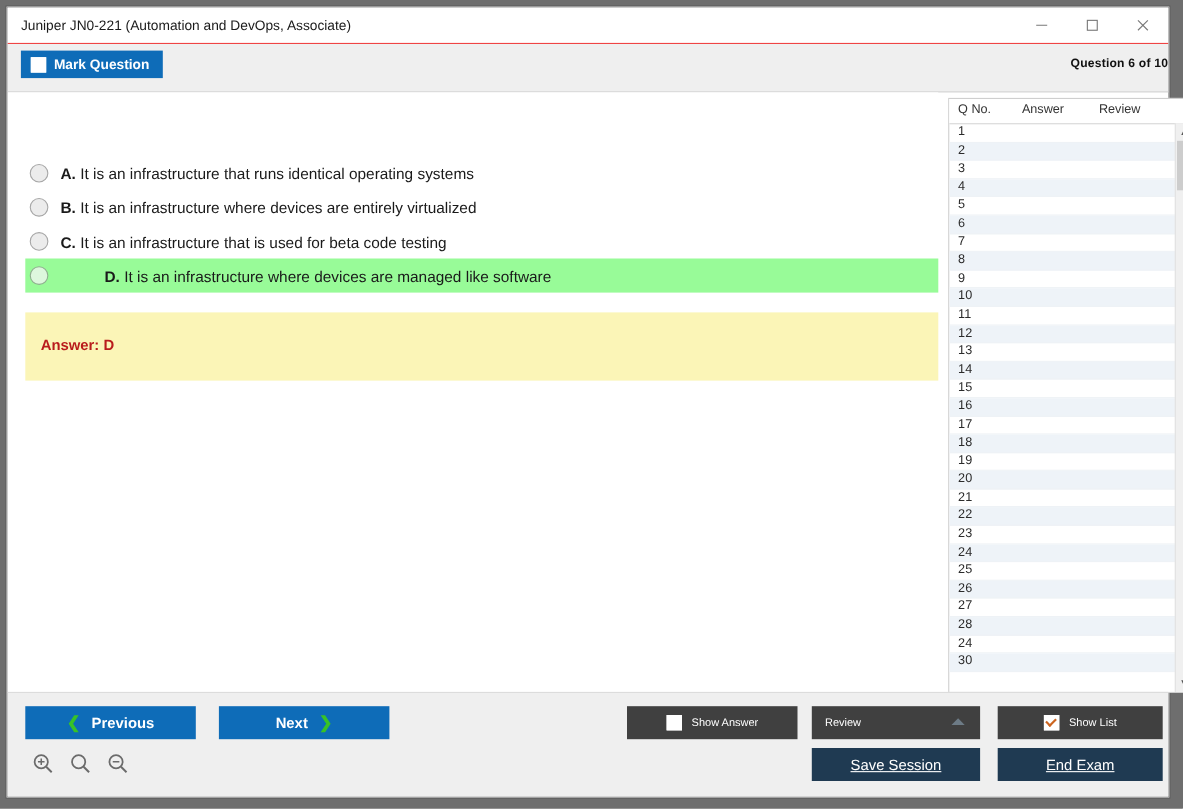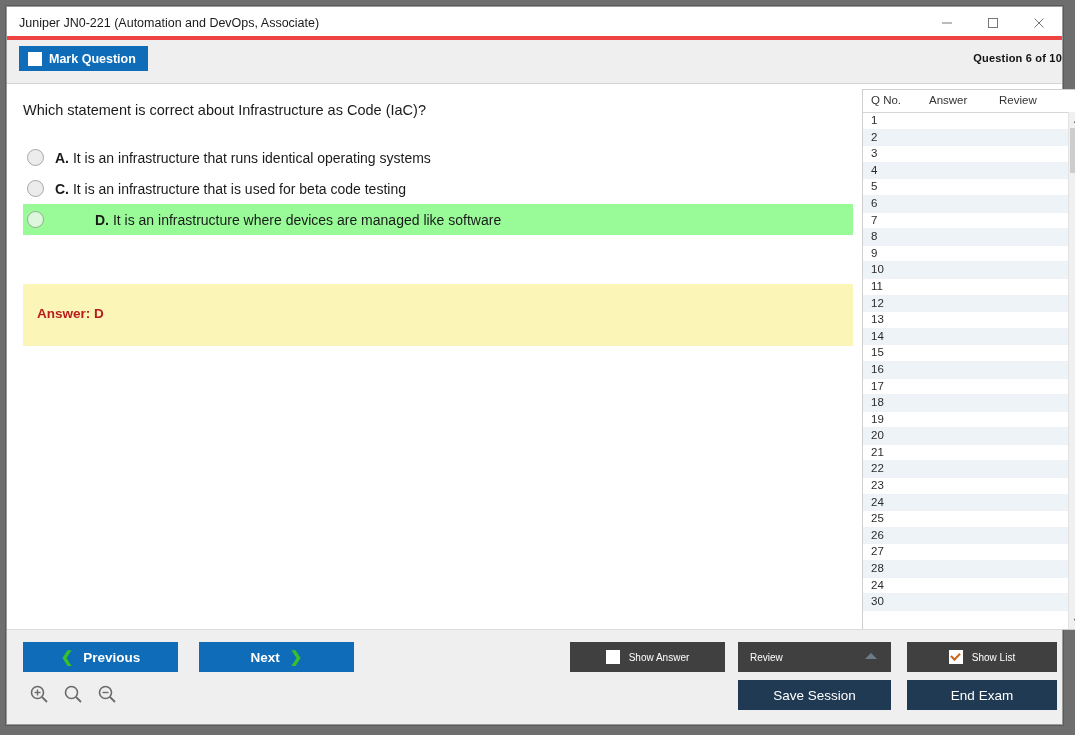--- a/index.html
+++ b/index.html
@@ -7,21 +7,21 @@
 
   .app-window{
     position:absolute;left:6px;top:6px;width:1057px;height:719px;
     background:#ffffff;border:1px solid #9a9a9a;box-sizing:border-box;
     box-shadow:0 0 0 1px #5b5b5b;
   }
 
   
   .titlebar{
     position:absolute;left:0;top:0;right:0;height:33px;background:#ffffff;
-    border-bottom:4px solid #ef4444;box-sizing:border-box;
+    border-bottom:1px solid #ef4444;box-sizing:border-box;
   }
   .titlebar .title{
     position:absolute;left:12px;top:9px;font-size:12.5px;color:#1a1a1a;
     white-space:nowrap;
   }
   .wbtns{position:absolute;right:0;top:0;height:32px;display:flex;}
   .wbtn{width:46px;height:32px;display:flex;align-items:center;justify-content:center;cursor:default;}
   .wbtn svg{display:block;}
 
   
@@ -85,21 +85,21 @@
 
   
   .bottombar{
     position:absolute;left:0;right:0;bottom:0;height:95px;background:#efefef;
     border-top:1px solid #dcdcdc;box-sizing:border-box;
   }
   .btn{border:none;cursor:pointer;font-family:"Liberation Sans",sans-serif;color:#fff;
        font-size:13.5px;font-weight:bold;display:flex;align-items:center;justify-content:center;}
   .btn.blue{background:#0e6cb8;}
   .btn.orange{background:#404040;font-weight:normal;font-size:10px;}
-  .btn.navy{background:#1f3a52;font-weight:normal;font-size:13.5px;}
+  .btn.navy{background:#1f3a52;font-weight:normal;font-size:13.5px;text-decoration:underline;}
   .chev{color:#38c227;font-size:15px;font-weight:bold;}
 
   .b-prev{position:absolute;left:16px;top:12px;width:155px;height:30px;gap:10px;}
   .b-next{position:absolute;left:192px;top:12px;width:155px;height:30px;gap:10px;}
   .b-showans{position:absolute;left:563px;top:12px;width:155px;height:30px;gap:9px;}
   .b-review{position:absolute;left:731px;top:12px;width:153px;height:30px;justify-content:flex-start;padding-left:12px;position:relative;}
   .b-review .up{position:absolute;right:14px;top:11px;width:0;height:0;
        border-left:6px solid transparent;border-right:6px solid transparent;border-bottom:6px solid #6d7b86;}
   .b-showlist{position:absolute;left:900px;top:12px;width:150px;height:30px;gap:9px;}
   .b-save{position:absolute;left:731px;top:50px;width:153px;height:30px;}
@@ -137,28 +137,34 @@
 
   <div class="headerbar">
     <button class="mark-btn">
       <span class="cbox"></span>
       <span>Mark Question</span>
     </button>
     <div class="q-title">Question 6 of 10</div>
   </div>
 
   <div class="qpane">
-    <div class="qtext">Which statement is correct about Infrastructure as Code (IaC)?</div>
 
     <div class="opts">
       <div class="opt">
         <span class="radio"></span>
         <span class="opt-label">
           <b>A.</b>
           <span>It is an infrastructure that runs identical operating systems</span>
+        </span>
+      </div>
+      <div class="opt">
+        <span class="radio"></span>
+        <span class="opt-label">
+          <b>B.</b>
+          <span>It is an infrastructure where devices are entirely virtualized</span>
         </span>
       </div>
       <div class="opt">
         <span class="radio"></span>
         <span class="opt-label">
           <b>C.</b>
           <span>It is an infrastructure that is used for beta code testing</span>
         </span>
       </div>
       <div class="opt correct">

